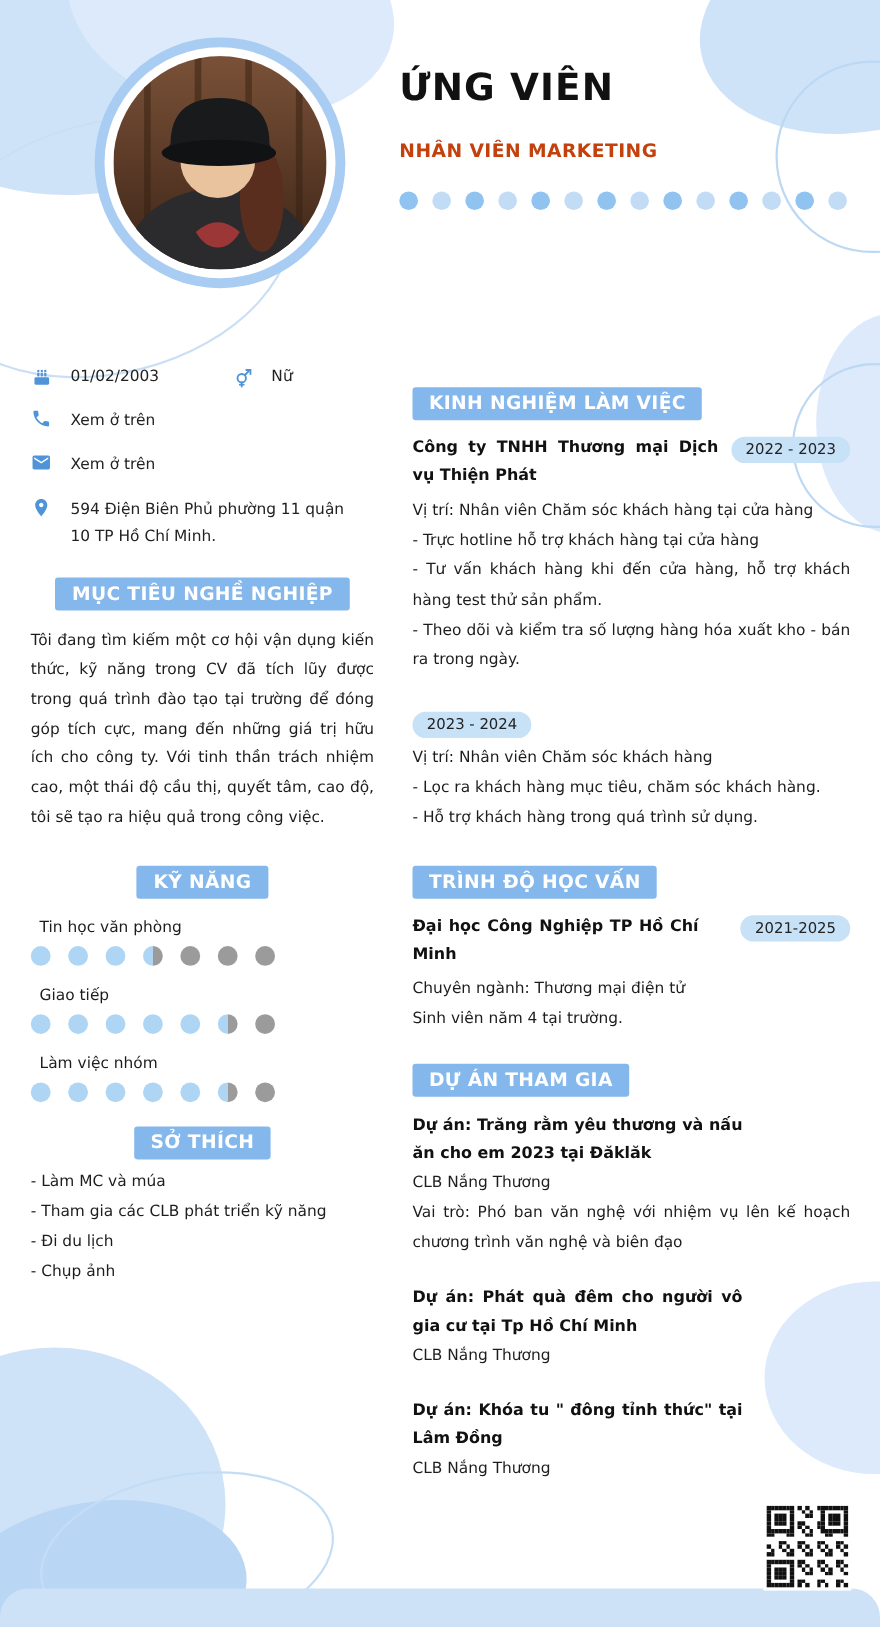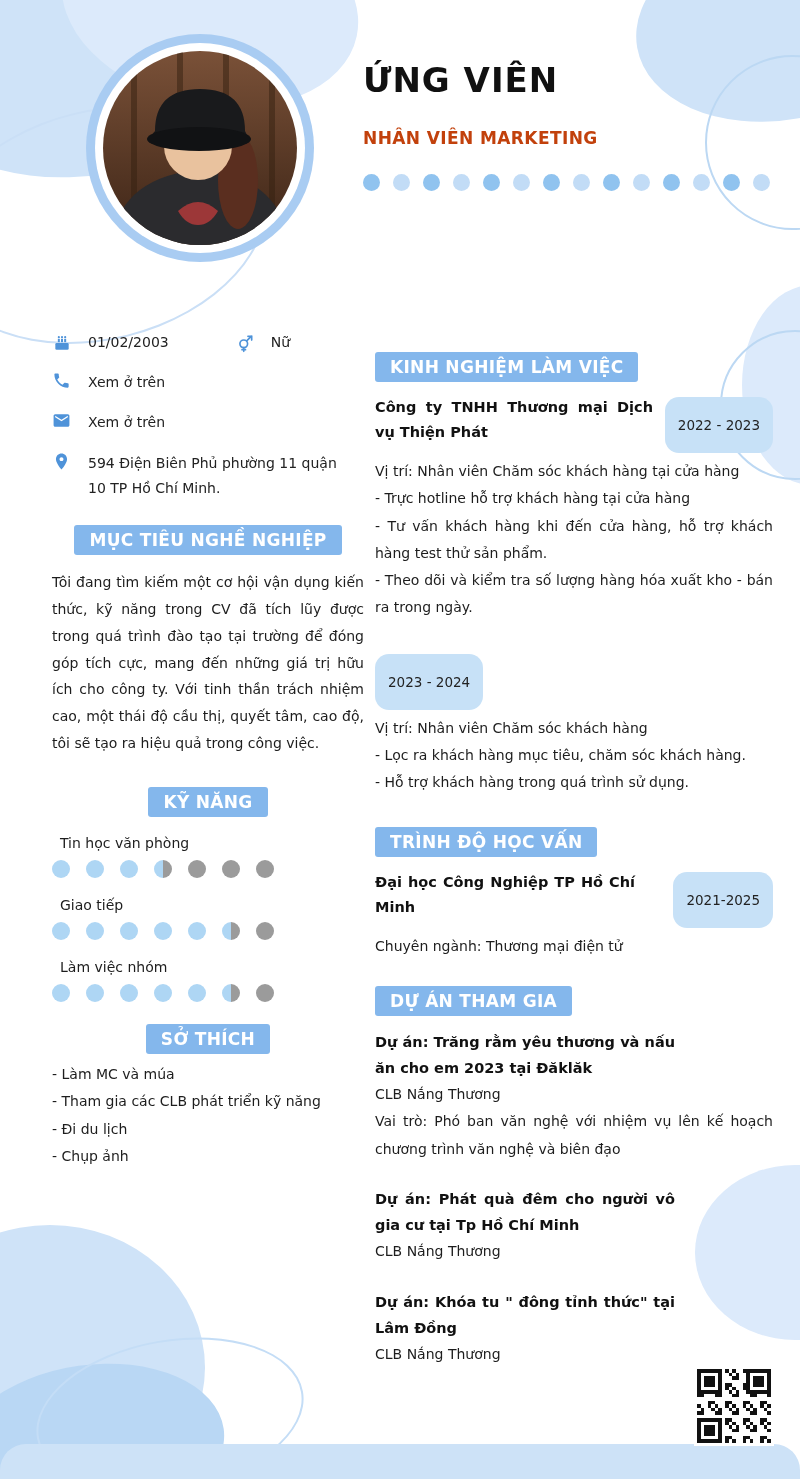--- a/index.html
+++ b/index.html
@@ -34,21 +34,21 @@
   .photo-ring { width:210px; height:210px; border-radius:50%; background:#ffffff;
     display:flex; align-items:center; justify-content:center; }
   .photo { width:194px; height:194px; border-radius:50%; overflow:hidden; }
   .photo svg { display:block; }
   .head-text { position:absolute; left:363px; top:60px; width:400px; z-index:2; }
   h1.name { font-size:34px; font-weight:bold; color:#111; letter-spacing:1px; }
   h2.jobtitle { margin-top:28px; font-size:17px; font-weight:bold; color:#c2410c; letter-spacing:.4px; }
   .hdots { margin-top:26px; display:flex; }
   .hdot { width:17px; height:17px; border-radius:50%; margin-right:13px; flex:none; }
   
-  .left  { position:absolute; left:52px;  top:330px; width:312px; z-index:2; }
+  .left  { position:absolute; left:28px;  top:330px; width:312px; z-index:2; }
   .right { position:absolute; left:375px; top:352px; width:398px; z-index:2; }
   
   .contact-row { display:flex; align-items:flex-start; margin-bottom:15px; }
   .contact-row .ic { width:20px; height:20px; flex:none; margin-right:16px; margin-top:1px; }
   .contact-pair { display:flex; }
   .contact-pair .grp { display:flex; align-items:center; }
   .contact-pair .grp + .grp { margin-left:66px; }
   .ctext { color:#222; line-height:1.8; }
   .addr { width:250px; }
   
@@ -65,21 +65,21 @@
   .skill-dots { display:flex; }
   .sdot { width:18px; height:18px; border-radius:50%; background:#9b9b9b; margin-right:16px; flex:none; }
   
   .hobbies-head { margin:22px 0 7px; }
   .hobby { line-height:1.95; }
   
   .sec-head { margin-bottom:13px; }
   .job { margin-bottom:30px; }
   .job-head { display:flex; justify-content:space-between; align-items:flex-start; margin-bottom:5px; }
   .company { font-weight:bold; font-size:14.5px; line-height:1.75; width:278px; text-align:justify; color:#111; }
-  .pill { background:#c7e1f7; color:#222; font-size:13.5px; padding:20px 13px;
+  .pill { background:#c7e1f7; color:#222; font-size:13.5px; padding:4px 13px;
     border-radius:14px; white-space:nowrap; flex:none; margin-top:2px; }
   .job-line, .edu-line, .proj-line { line-height:1.95; text-align:justify; }
   .edu-block { margin-bottom:26px; }
   .proj { margin-bottom:23px; }
   .proj-title { font-weight:bold; font-size:14.5px; line-height:1.8; width:300px; text-align:justify; color:#111; }
   
   .qr { position:absolute; left:694px; top:1366px; width:80px; height:80px; background:#fff;
     padding:3px; z-index:3; display:grid; grid-template-columns:repeat(21,1fr); grid-template-rows:repeat(21,1fr); }
   .qr i { display:block; }
   .qr i.on { background:#111; }
@@ -294,20 +294,21 @@
 
   <div class="sec-head">
     <span class="badge-head">TRÌNH ĐỘ HỌC VẤN</span>
   </div>
   <div class="edu-block">
     <div class="job-head">
       <div class="company" style="width:260px">Đại học Công Nghiệp TP Hồ Chí Minh</div>
       <span class="pill">2021-2025</span>
     </div>
     <div class="edu-line">Chuyên ngành: Thương mại điện tử</div>
+    <div class="edu-line">Sinh viên năm 4 tại trường.</div>
   </div>
 
   <div class="sec-head">
     <span class="badge-head">DỰ ÁN THAM GIA</span>
   </div>
   <div>
       <div class="proj">
         <div class="proj-title">Dự án: Trăng rằm yêu thương và nấu ăn cho em 2023 tại Đăklăk</div>
         <div class="proj-line">CLB Nắng Thương</div>
         <div class="proj-line">Vai trò: Phó ban văn nghệ với nhiệm vụ lên kế hoạch chương trình văn nghệ và biên đạo</div>

